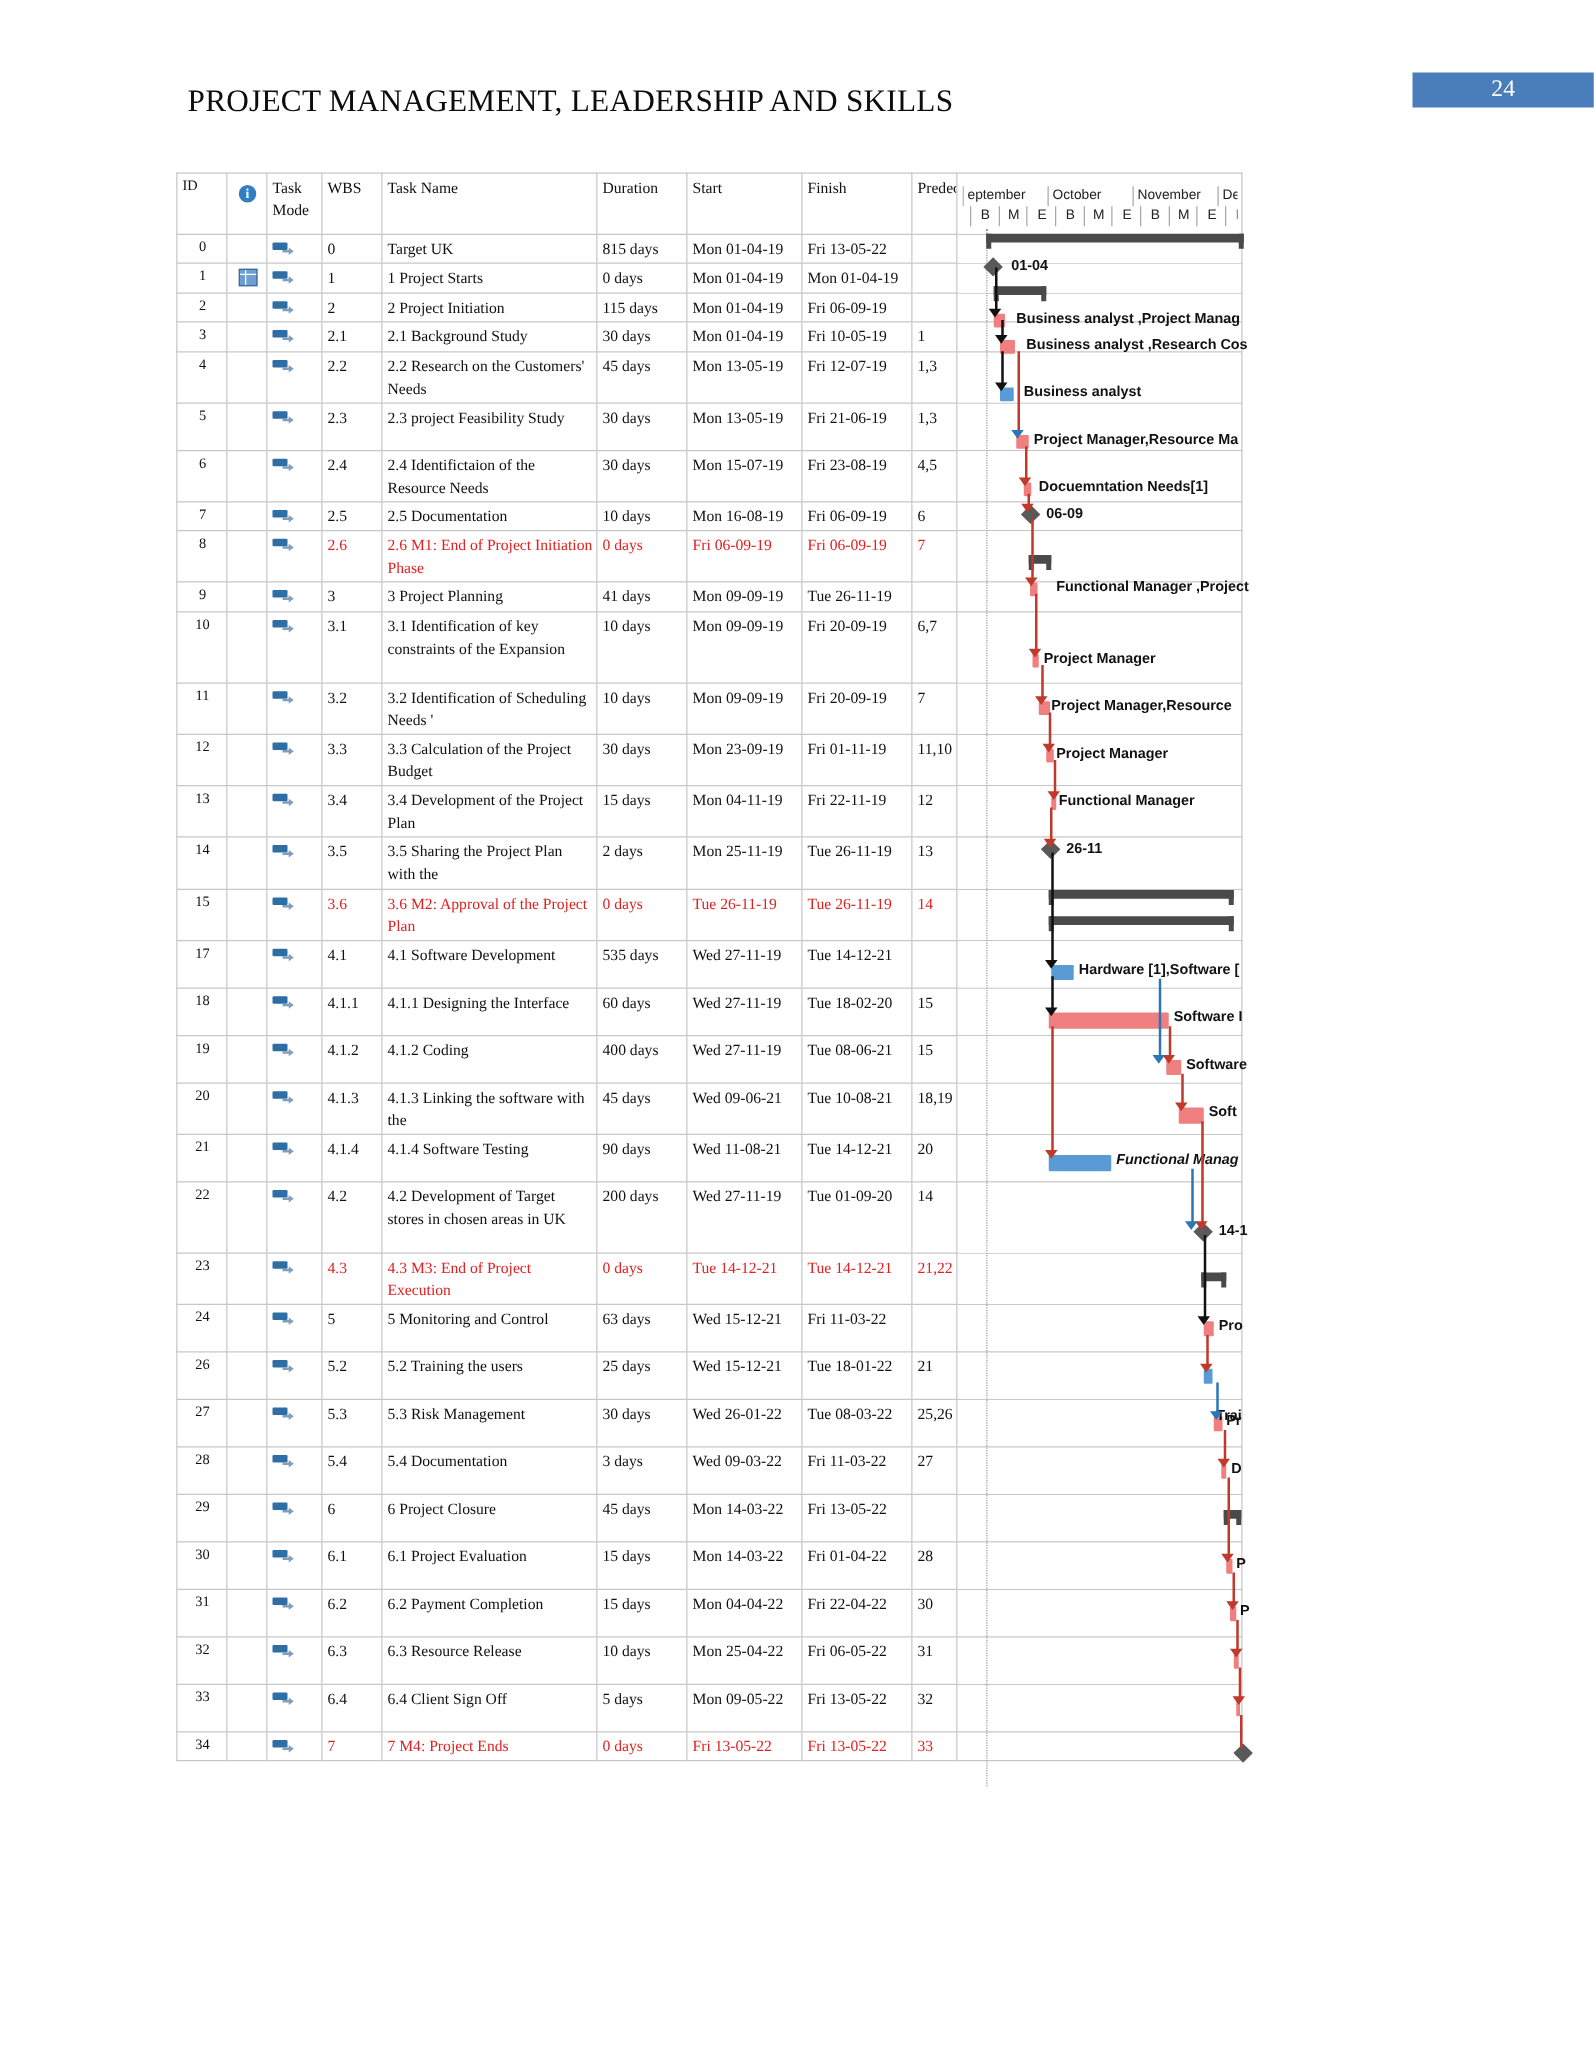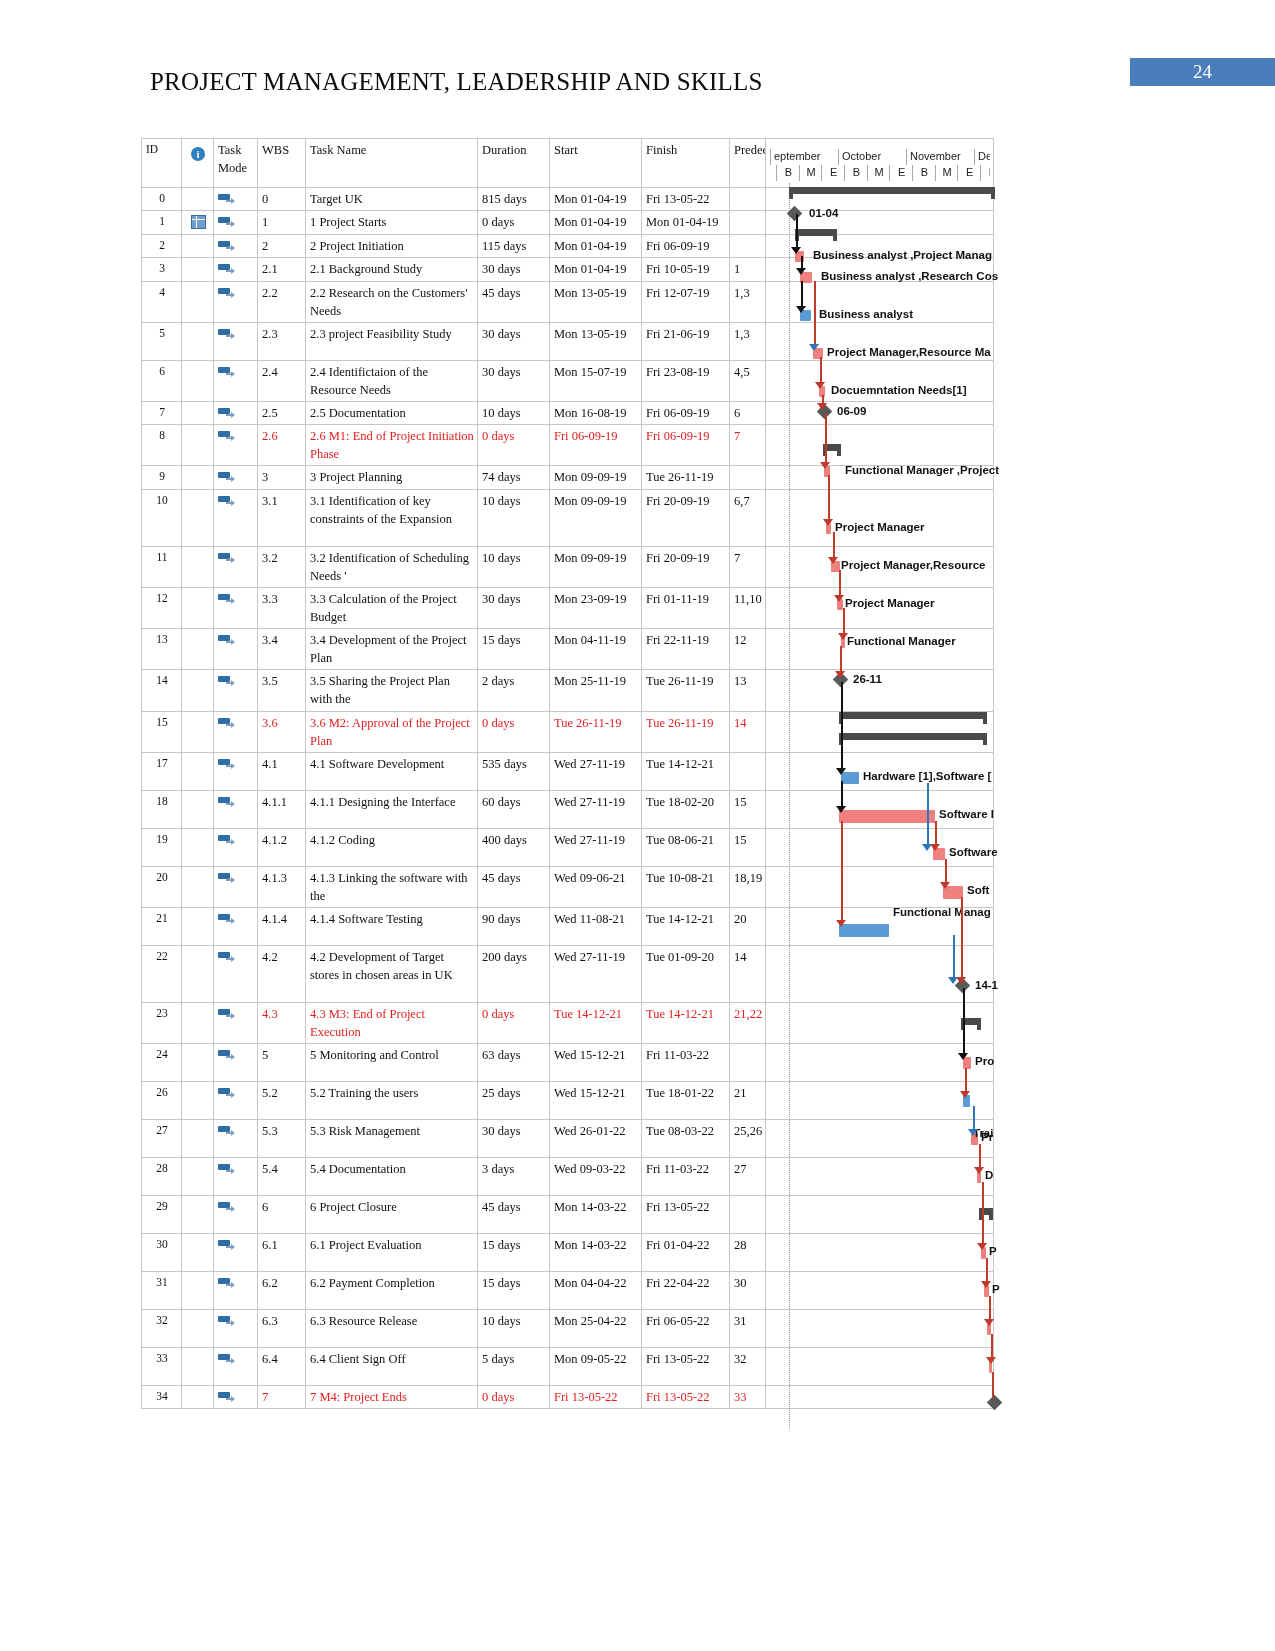--- a/index.html
+++ b/index.html
@@ -314,21 +314,21 @@
           <td class="red">Fri 06-09-19</td>
           <td class="pred red">7</td>
           <td class="gantt-cell"></td>
         </tr>
         <tr style="height: 21px;">
           <td class="id">9</td>
           <td class="ind"></td>
           <td><span class="tm-icon"><span class="bar"></span><span class="arr"></span></span></td>
           <td class="bold ">3</td>
           <td class="ind1 bold">3 Project Planning</td>
-          <td class="bold ">74 days</td>
+          <td class="bold ">41 days</td>
           <td class="bold ">Mon 09-09-19</td>
           <td class="bold ">Tue 26-11-19</td>
           <td class="pred "></td>
           <td class="gantt-cell"></td>
         </tr>
         <tr style="height: 57px;">
           <td class="id">10</td>
           <td class="ind"></td>
           <td><span class="tm-icon"><span class="bar"></span><span class="arr"></span></span></td>
           <td>3.1</td>
@@ -641,21 +641,21 @@
       <div class="summary" style="left:64px;top:550px;width:148px;"></div>
       <div class="bar blue" style="left:66px;top:589px;width:18px;height:12px;"></div>
       <div class="blabel" style="left:88px;top:587px;">Hardware [1],Software [</div>
       <div class="bar red" style="left:64px;top:627px;width:96px;height:13px;"></div>
       <div class="blabel" style="left:164px;top:625px;">Software I</div>
       <div class="bar red" style="left:158px;top:665px;width:12px;height:12px;"></div>
       <div class="blabel" style="left:174px;top:663px;">Software</div>
       <div class="bar red" style="left:168px;top:703px;width:20px;height:13px;"></div>
       <div class="blabel" style="left:192px;top:701px;">Soft</div>
       <div class="bar blue" style="left:64px;top:741px;width:50px;height:13px;"></div>
-      <div class="blabel" style="left:118px;top:723px;">Functional Manag</div>
+      <div class="blabel" style="left:118px;top:739px;font-style:italic;">Functional Manag</div>
       <div class="milestone" style="left:182px;top:797px;"></div>
       <div class="blabel" style="left:200px;top:796px;">14-1</div>
       <div class="summary" style="left:186px;top:835px;width:20px;"></div>
       <div class="bar red" style="left:188px;top:874px;width:8px;height:12px;"></div>
       <div class="bar blue" style="left:188px;top:912px;width:7px;height:12px;"></div>
       <div class="bar red" style="left:196px;top:950px;width:7px;height:12px;"></div>
       <div class="bar red" style="left:202px;top:988px;width:4px;height:12px;"></div>
       <div class="blabel" style="left:200px;top:872px;">Pro</div>
       <div class="blabel" style="left:198px;top:944px;">Trai</div>
       <div class="blabel" style="left:206px;top:948px;">Pr</div>

